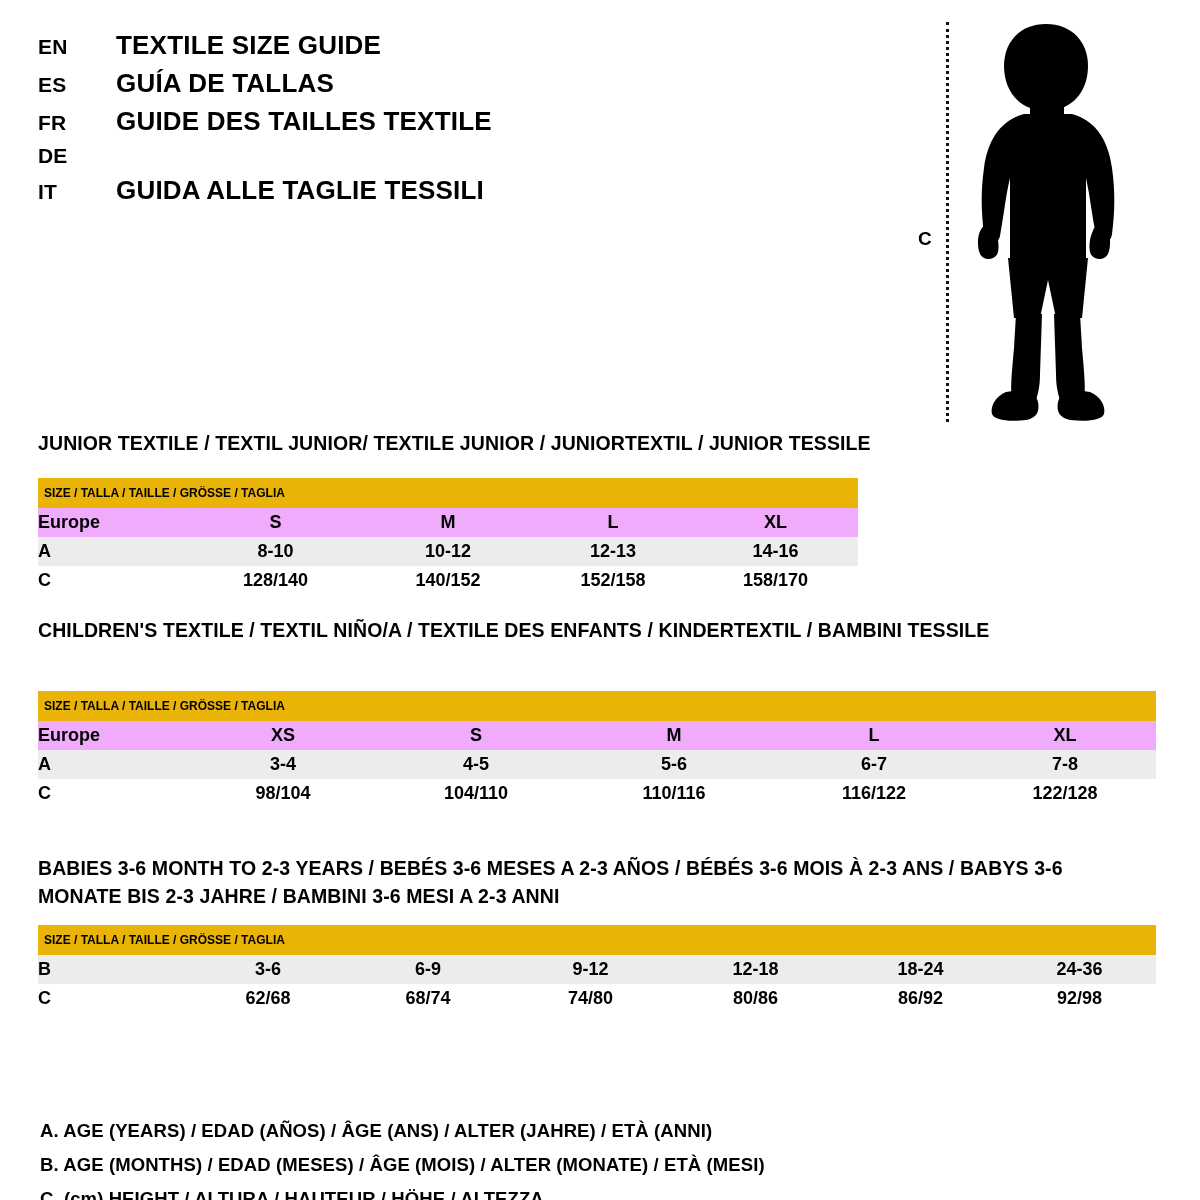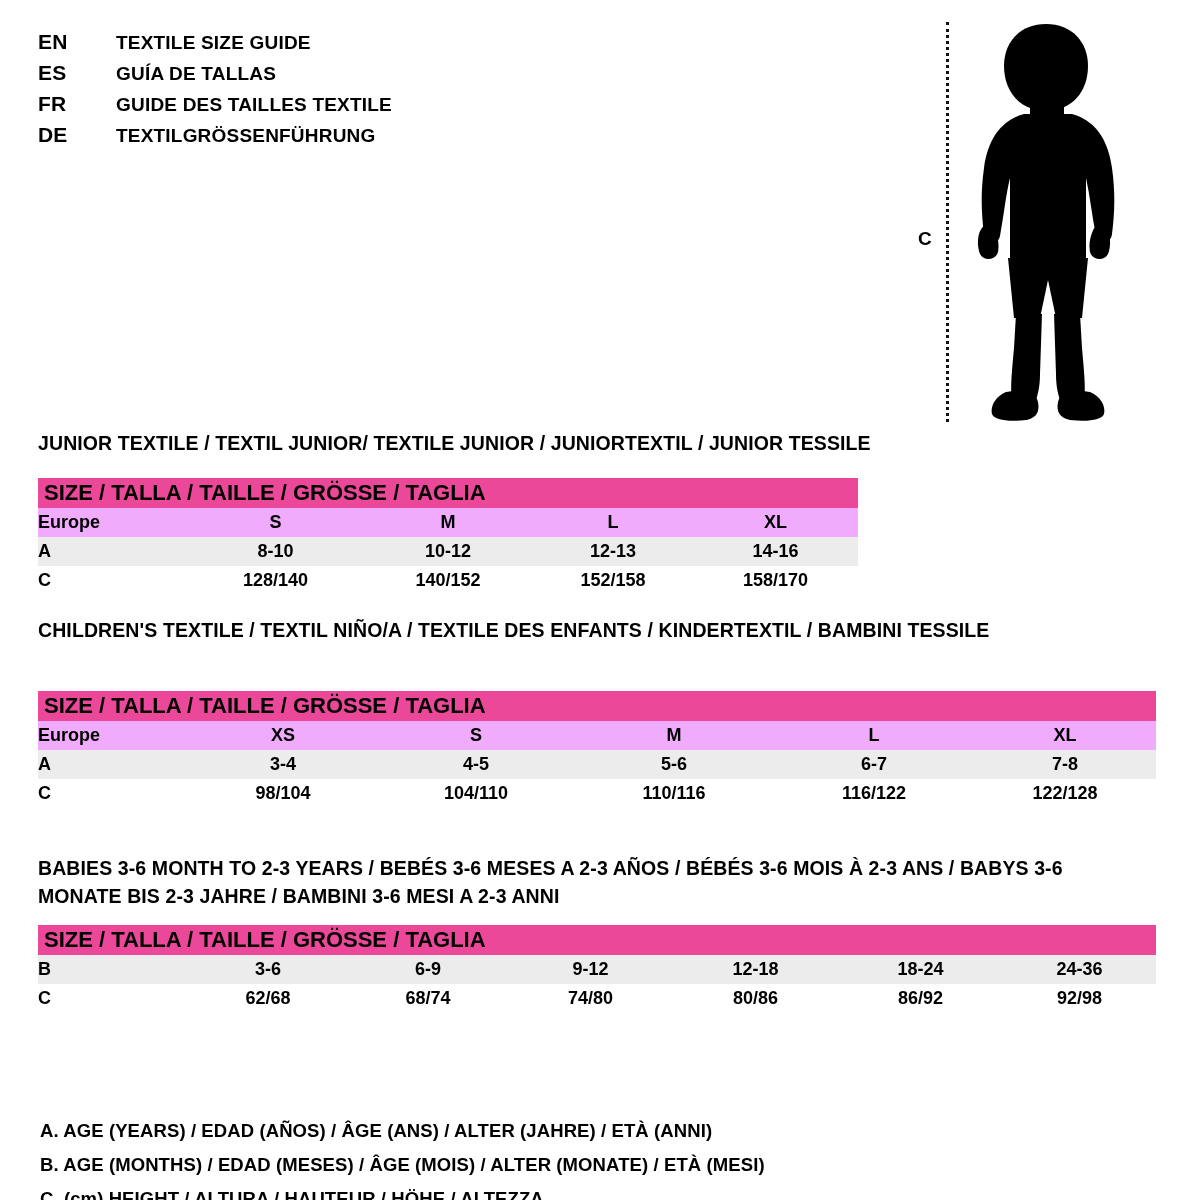--- a/index.html
+++ b/index.html
@@ -28,21 +28,21 @@
     align-items: baseline;
     margin-bottom: 7px;
   }
   .header-lang {
     width: 78px;
     font-size: 21px;
     font-weight: bold;
     letter-spacing: 0.2px;
   }
   .header-text {
-    font-size: 19px;
+    font-size: 26px;
     font-weight: bold;
     letter-spacing: 0.2px;
     text-align: center;
   }
 
   
   .figure-area {
     position: absolute;
     top: 10px;
     left: 900px;
@@ -90,23 +90,23 @@
     left: 38px;
     border-collapse: collapse;
     font-size: 18px;
   }
   .size-table td {
     padding: 0;
     height: 29px;
     vertical-align: middle;
   }
   .band-row td {
-    background: #ec4899;
-    font-weight: bold;
-    font-size: 22px;
+    background: #eab308;
+    font-weight: bold;
+    font-size: 12px;
     padding-left: 6px;
     height: 30px;
   }
   .hdr-row td {
     background: #f0abfc;
     font-weight: bold;
   }
   .row-a td {
     background: #ececec;
     font-weight: bold;
@@ -147,21 +147,24 @@
   <div class="header-row">
     <div class="header-lang">ES</div>
     <div class="header-text">GUÍA DE TALLAS</div>
   </div>
   <div class="header-row">
     <div class="header-lang">FR</div>
     <div class="header-text">GUIDE DES TAILLES TEXTILE</div>
   </div>
   <div class="header-row">
     <div class="header-lang">DE</div>
-    <div class="header-text">TEXTILGRÖSSENFÜHRUNG</div>
+  </div>
+  <div class="header-row">
+    <div class="header-lang">IT</div>
+    <div class="header-text">GUIDA ALLE TAGLIE TESSILI</div>
   </div>
 </div>
 
 <div class="figure-area">
   <div class="measure-line"></div>
   <div class="measure-label">C</div>
   <svg class="silhouette" width="190" height="410" viewBox="0 0 190 410">
     <g fill="#000000">
 
       <path d="M96 6 C70 6 54 24 54 48 C54 68 64 84 80 90 L112 90 C128 84 138 68 138 48 C138 24 122 6 96 6 Z"></path>

